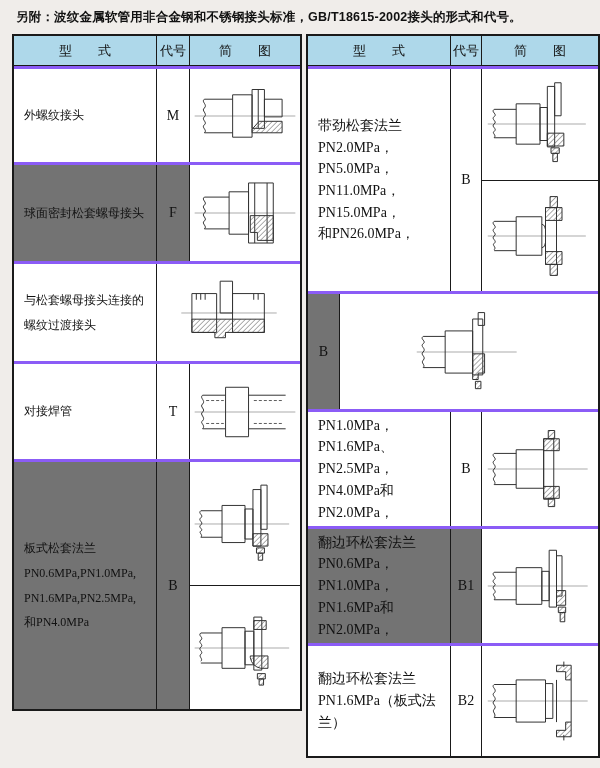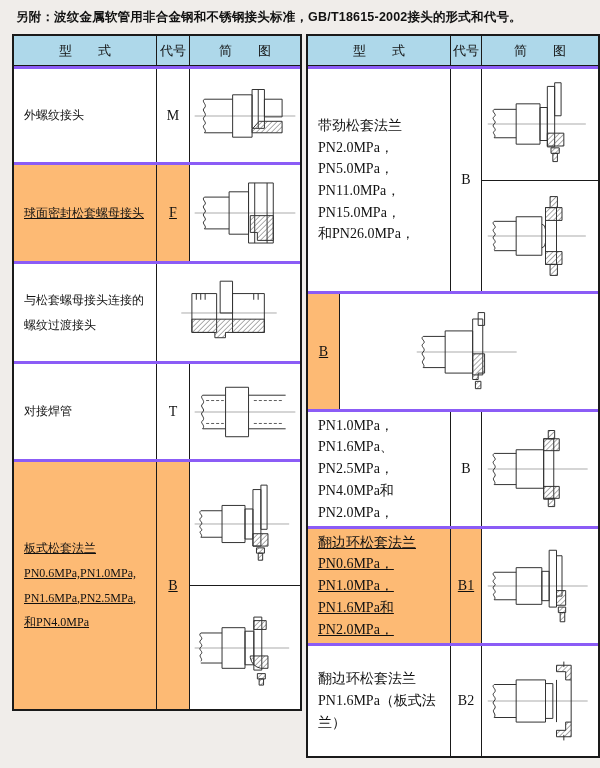--- a/index.html
+++ b/index.html
@@ -36,21 +36,21 @@
     padding:4px 6px 4px 10px;font-size:12px;
     white-space:pre-line;text-align:left;
   }
   .tbl.left  .td.type{line-height:2.05;}
   .tbl.right .td.type{line-height:1.55;font-size:14px;}
   .td.code{justify-content:center;font-size:14px;}
   .td.diag{justify-content:center;padding:0;}
   .td.diag.split{flex-direction:column;align-items:stretch;}
   .td.diag.split > div{flex:1 1 0;display:flex;align-items:center;justify-content:center;}
   .td.diag.split > div + div{border-top:1px solid #1a1a1a;}
-  .hl{background:#fdba74;text-decoration:underline;}
+  .hl{background:#737373;}
   svg.diagram{display:block;}
   svg.diagram *{vector-effect:non-scaling-stroke;}
   .defs-holder{position:absolute;width:0;height:0;overflow:hidden;}
 </style>
 </head>
 <body>
 
 <svg class="defs-holder" aria-hidden="true">
   <defs>
     <pattern id="hatch" patternUnits="userSpaceOnUse" width="4" height="4" patternTransform="rotate(45)">

